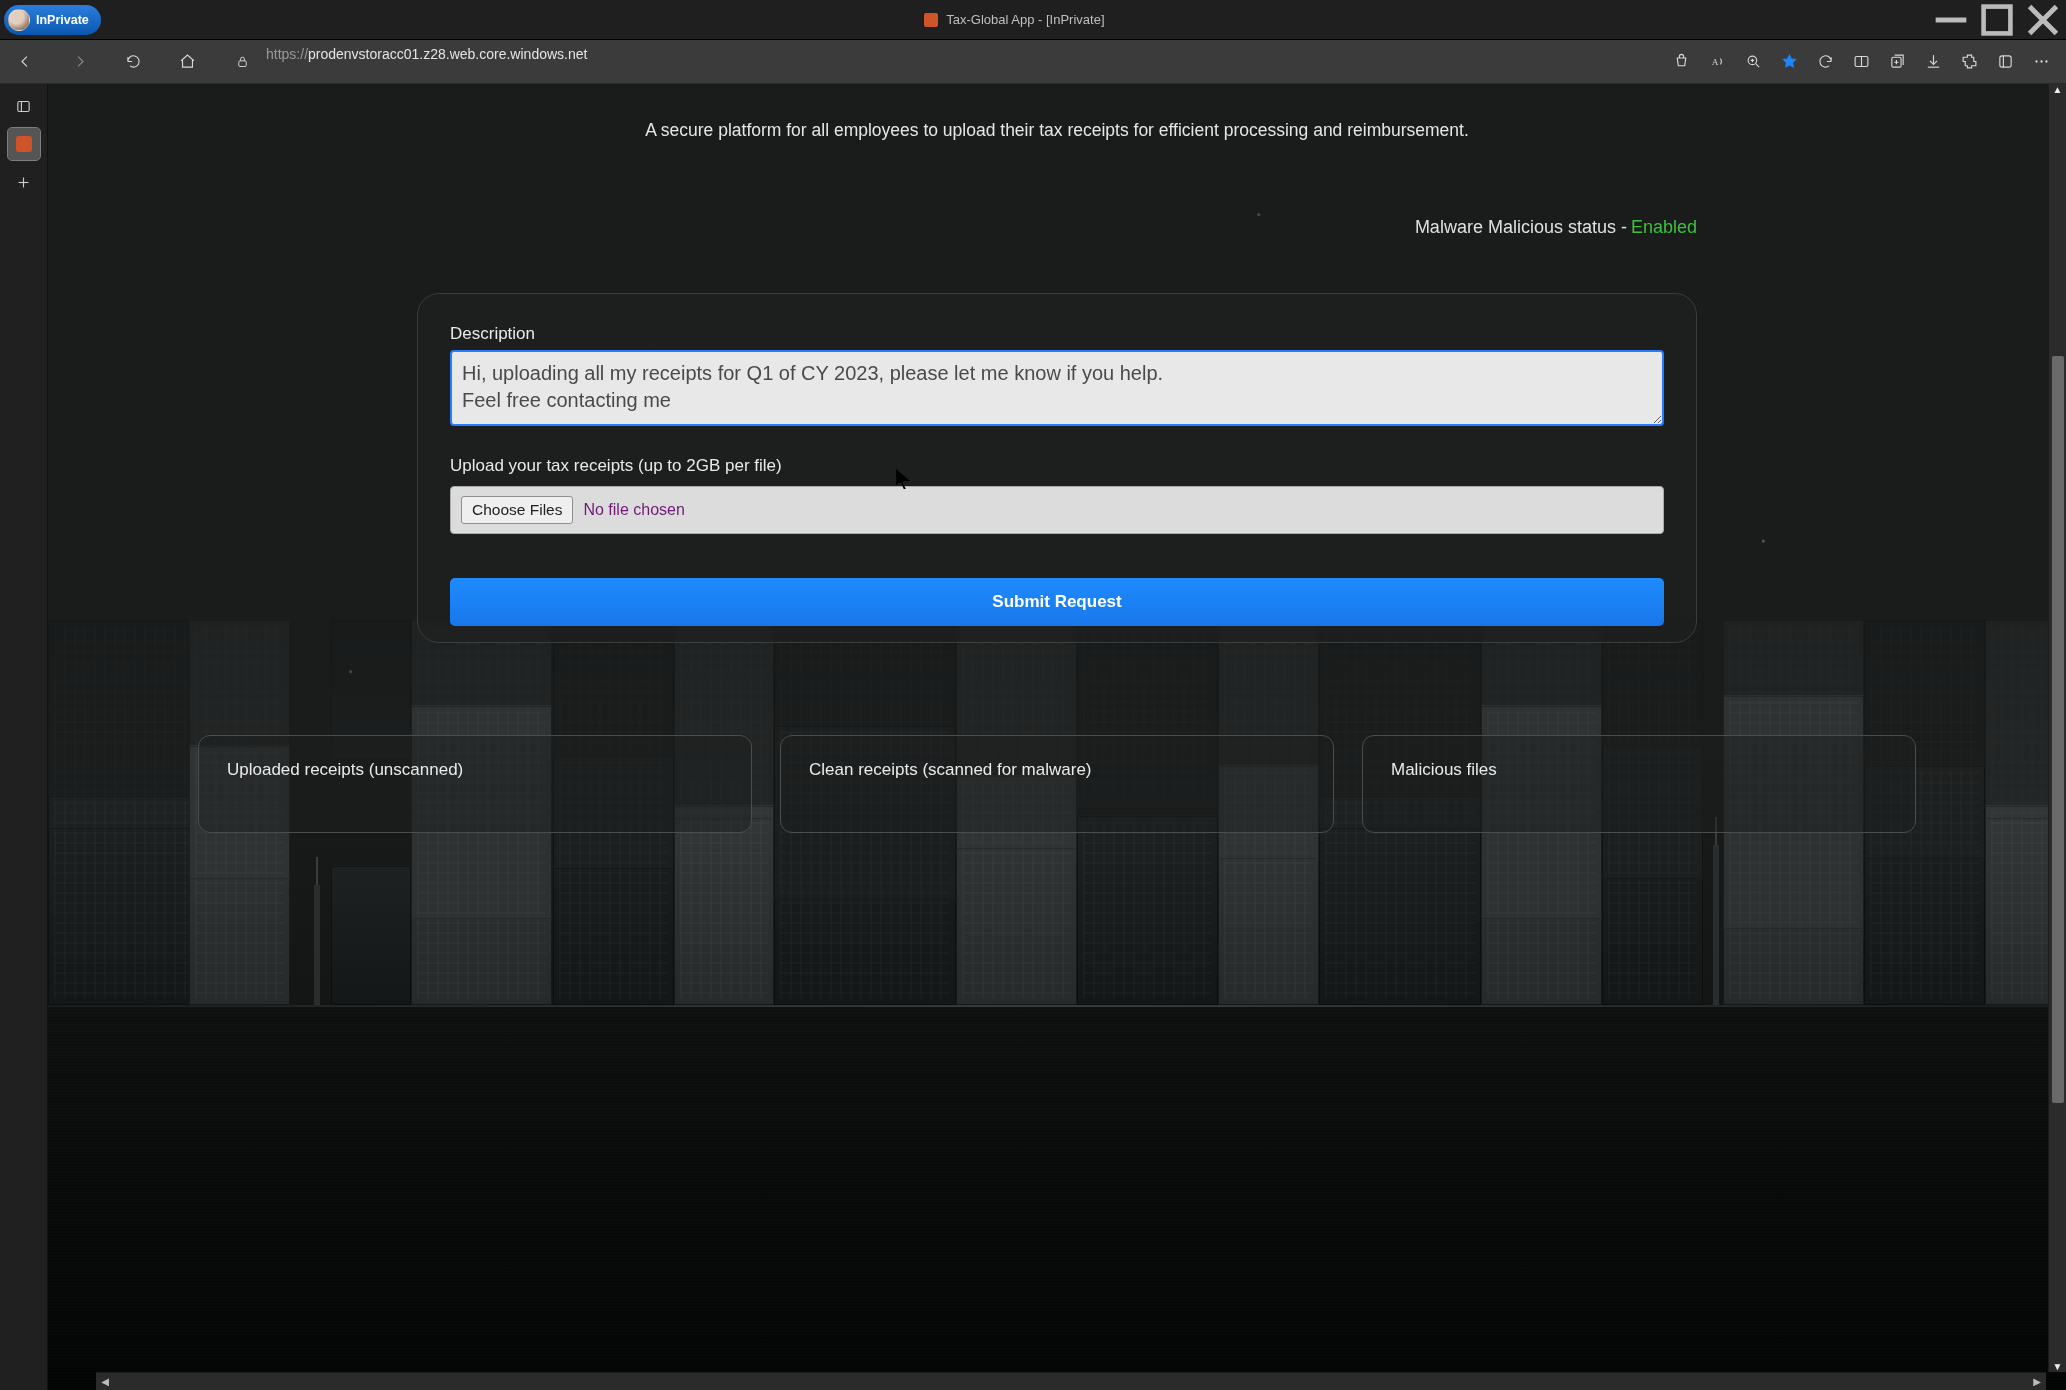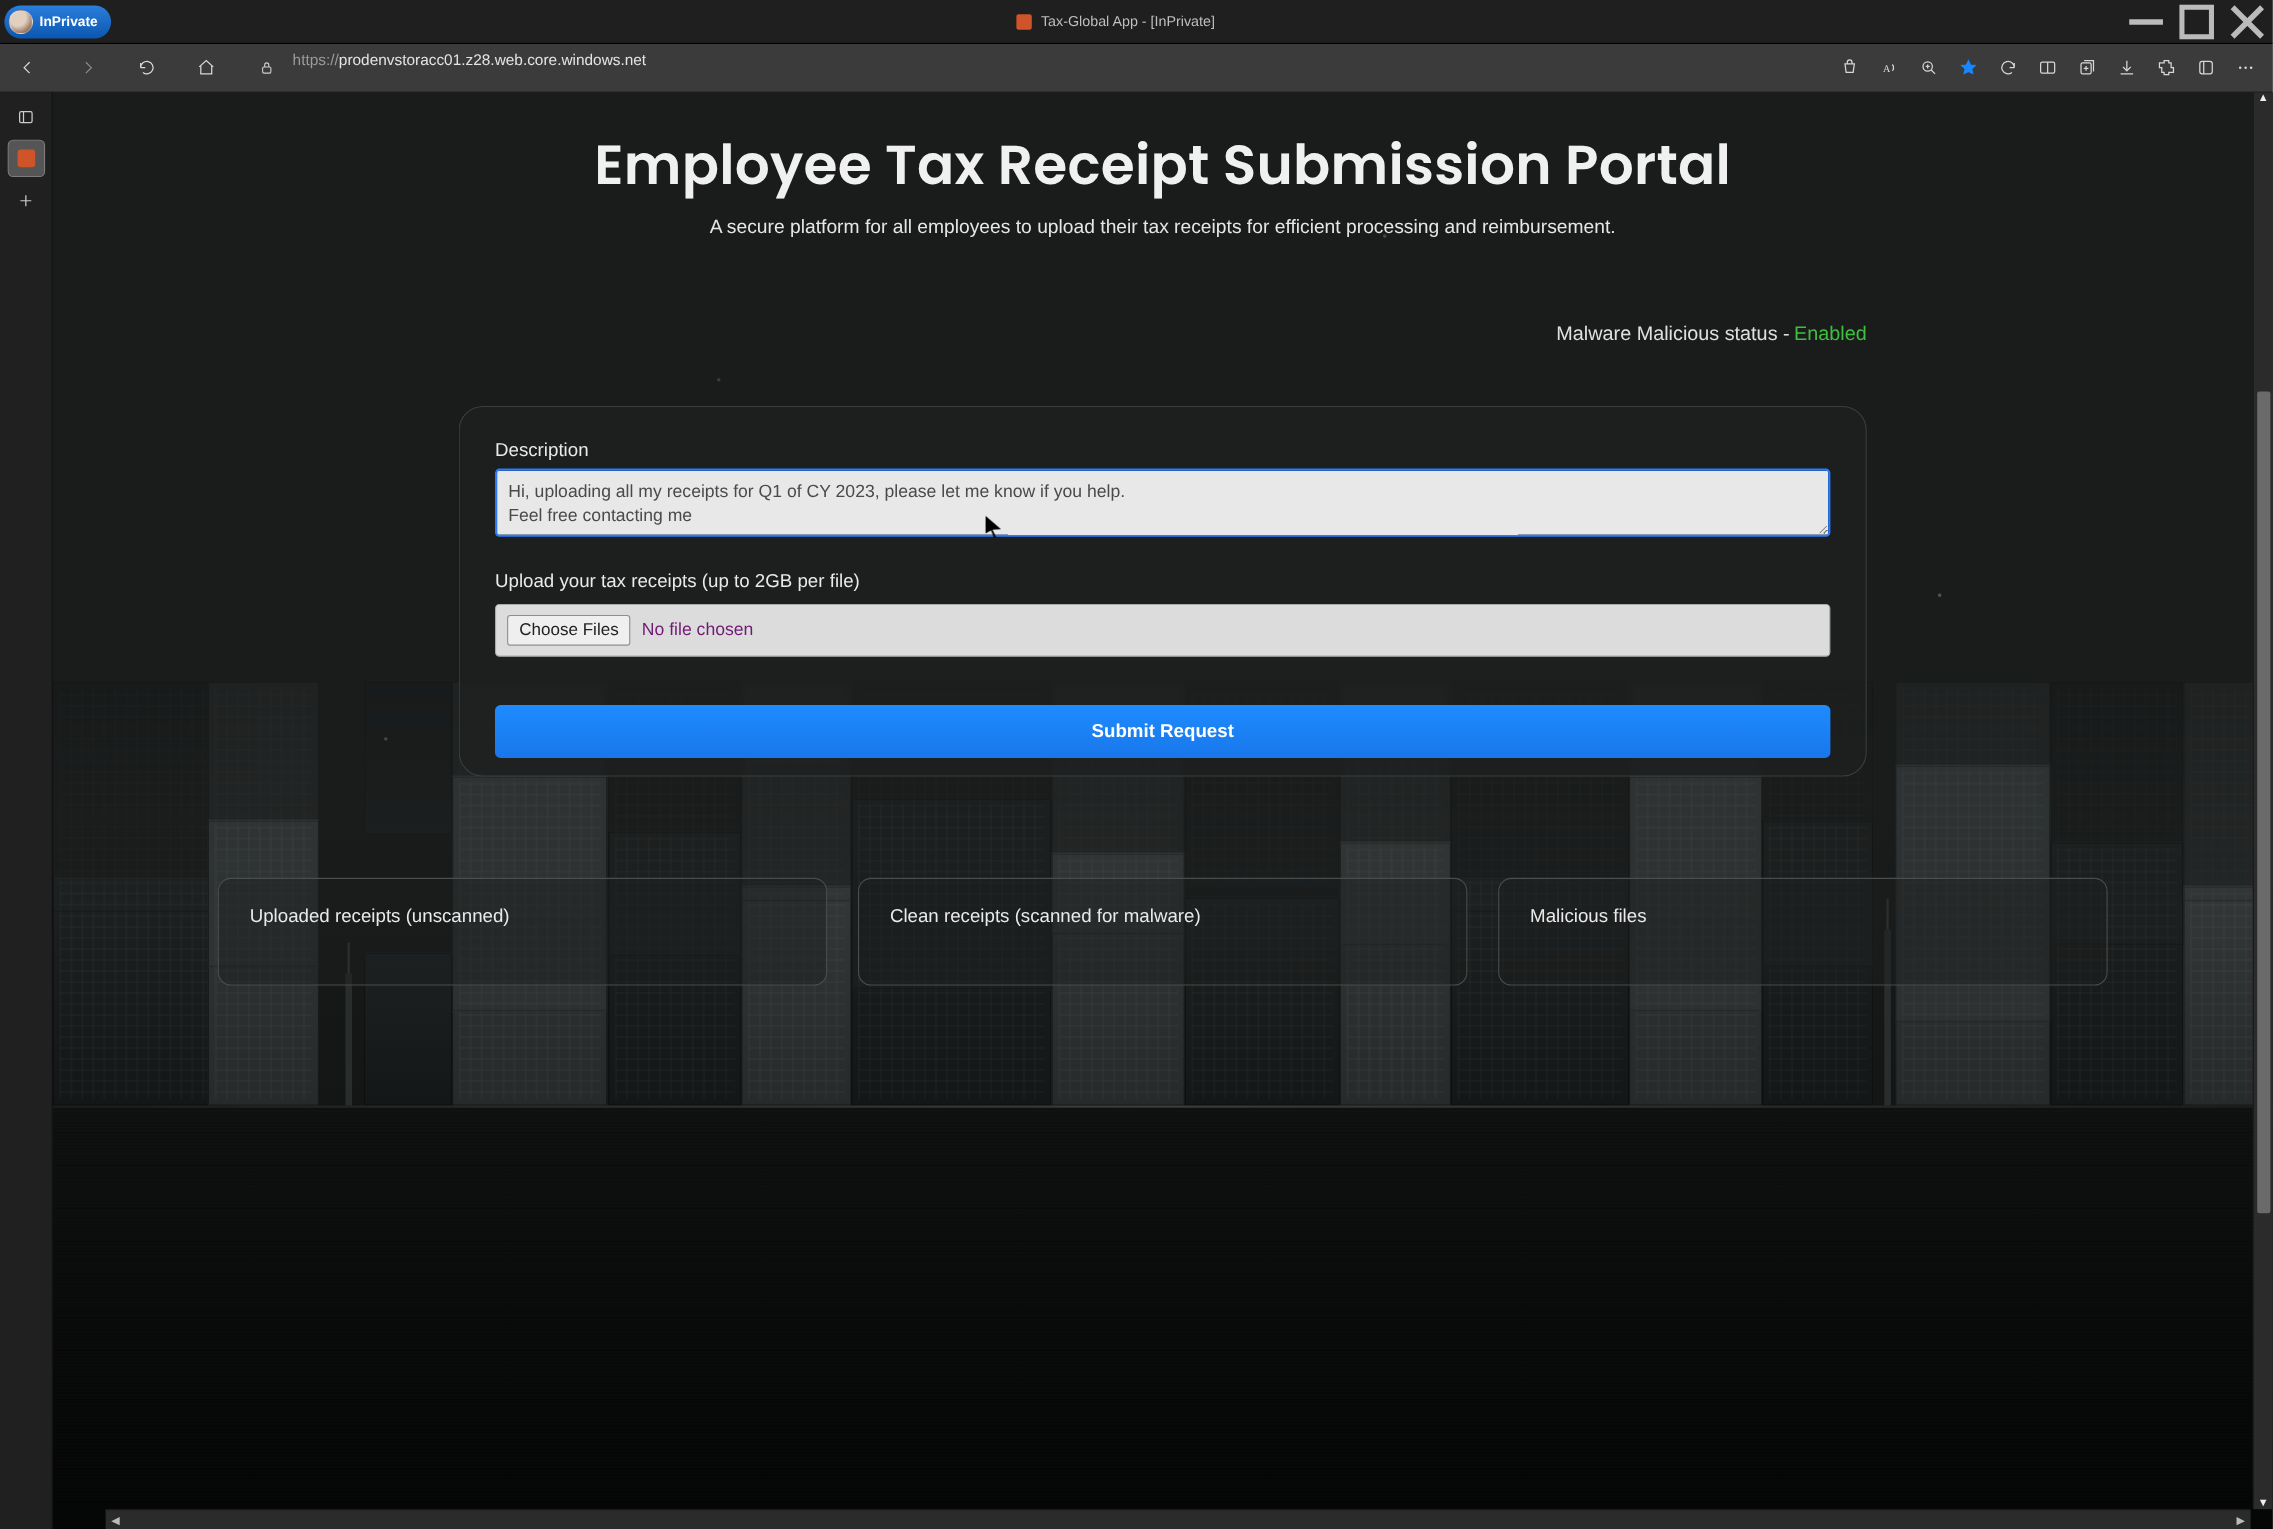--- a/index.html
+++ b/index.html
@@ -147,23 +147,23 @@
   .status-enabled { color: #3fbf3f; font-weight: 500; margin-left: 4px; }
 
   .card {
     width: 100%; max-width: 1280px; margin-top: 55px;
     background: rgba(30,32,32,.65); border: 1px solid #3b3e3e;
     border-radius: 22px; padding: 30px 32px 16px 32px;
     backdrop-filter: blur(2px);
   }
   .form-label { font-size: 17px; color:#eaeaea; margin-bottom: 6px; display:block; }
   .desc-text {
-    width: 100%; height: 62px; resize: vertical;
+    width: 100%; height: 76px; resize: vertical;
     background: #e8e8e8; color:#4a4a4a; border: 2px solid #2a7cff; border-radius: 4px;
-    padding: 8px 10px; font-size: 16px; font-family: inherit; line-height: 1.35;
+    padding: 8px 10px; font-size: 20px; font-family: inherit; line-height: 1.35;
   }
   .upload-label { font-size: 17px; color:#eaeaea; margin: 26px 0 10px; display:block; }
   .file-field {
     width: 100%; height: 48px; background:#dcdcdc; border:1px solid #aaa; border-radius:4px;
     display:flex; align-items:center; padding: 0 10px; gap:10px;
   }
   .choose-btn {
     background:#efefef; border:1px solid #8e8e8e; border-radius:3px;
     font-size:15.5px; padding:4px 10px; color:#222;
   }
@@ -406,21 +406,20 @@
         <div class="building dk win-grid" style="left:77%; width:5%; height:260px;"></div>
         <div class="building md win-grid" style="left:83%; width:7%; height:310px;"></div>
         <div class="building dk win-grid" style="left:90%; width:6%; height:240px;"></div>
         <div class="building md win-grid" style="left:96%; width:4%; height:200px;"></div>
       </div>
     </div>
     <div class="water-overlay"></div>
     <div class="waterline"></div>
 
     <div class="page-inner">
-      <h1 class="page-title">Employee Tax Receipt Submission Portal</h1>
       <div class="page-subtitle">A secure platform for all employees to upload their tax receipts for efficient processing and reimbursement.</div>
 
       <div class="status-row">
         <span>Malware Malicious status - </span>
         <span class="status-enabled">Enabled</span>
       </div>
 
       <div class="card">
         <label class="form-label">Description</label>
         <textarea class="desc-text" style="">Hi, uploading all my receipts for Q1 of CY 2023, please let me know if you help.

